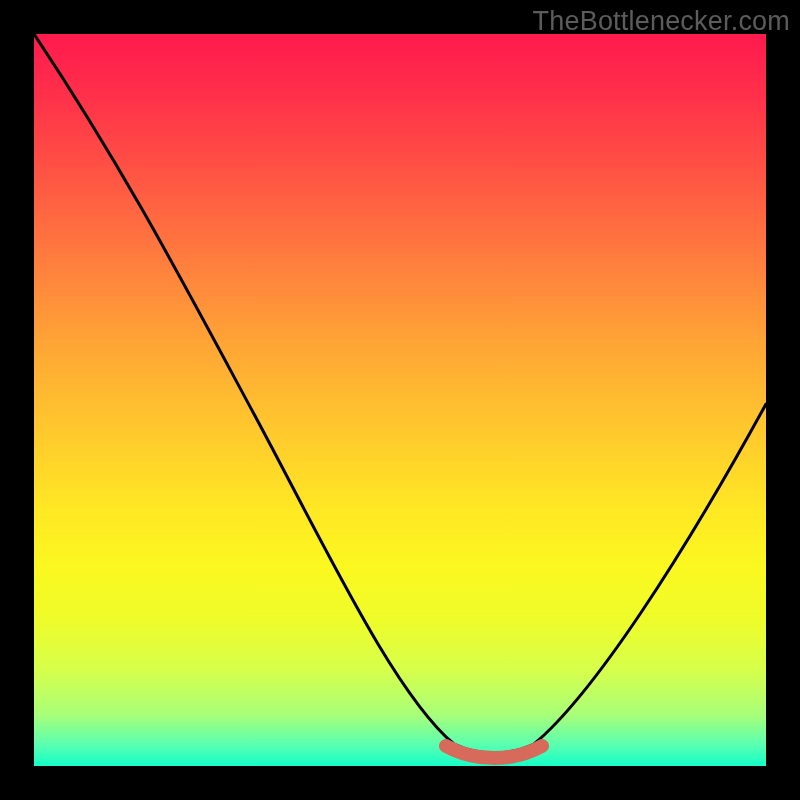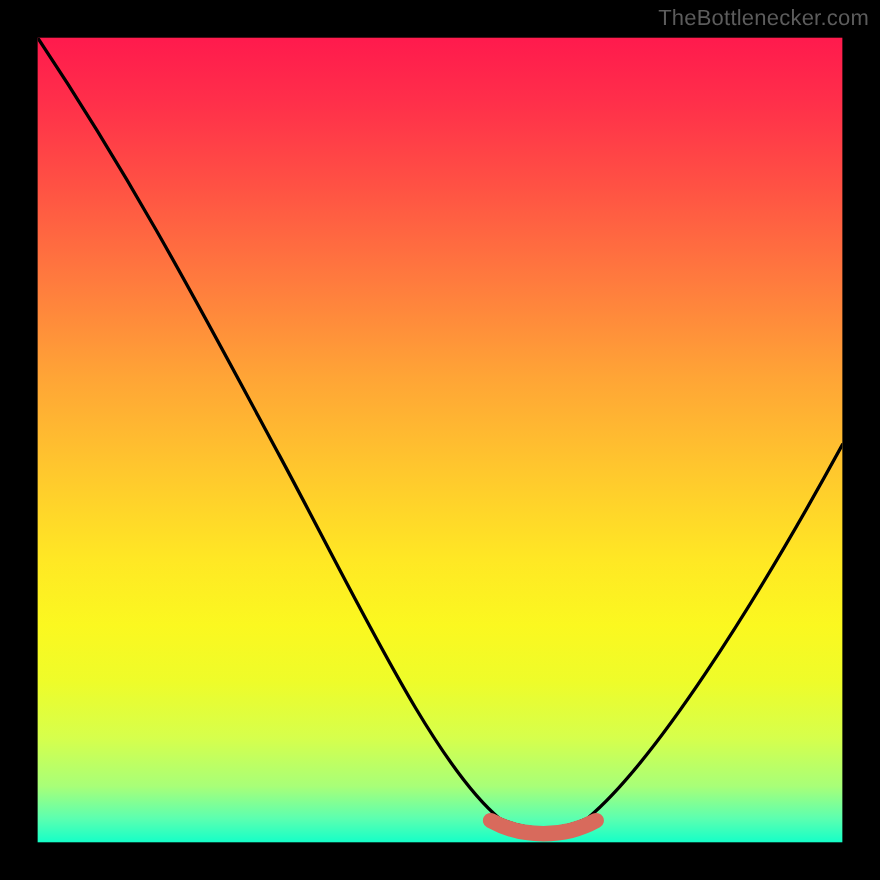--- a/index.html
+++ b/index.html
@@ -53,21 +53,21 @@
     left: 0;
     top: 0;
     width: 100%;
     height: 100%;
   }
   .attribution {
     position: absolute;
     top: 6px;
     right: 10px;
     color: #5c5c5c;
-    font-size: 20px;
+    font-size: 27px;
     font-weight: 500;
     letter-spacing: 0.2px;
   }
 </style>
 </head>
 <body>
 
 <div class="frame">
   <div class="gradient"></div>
 

